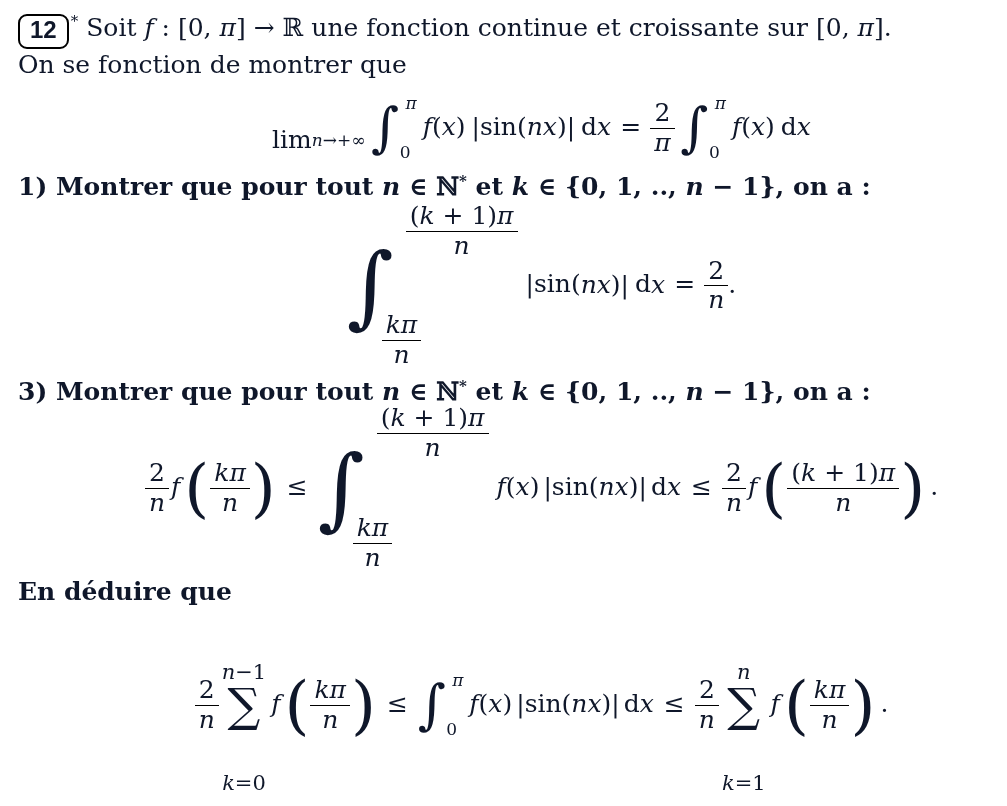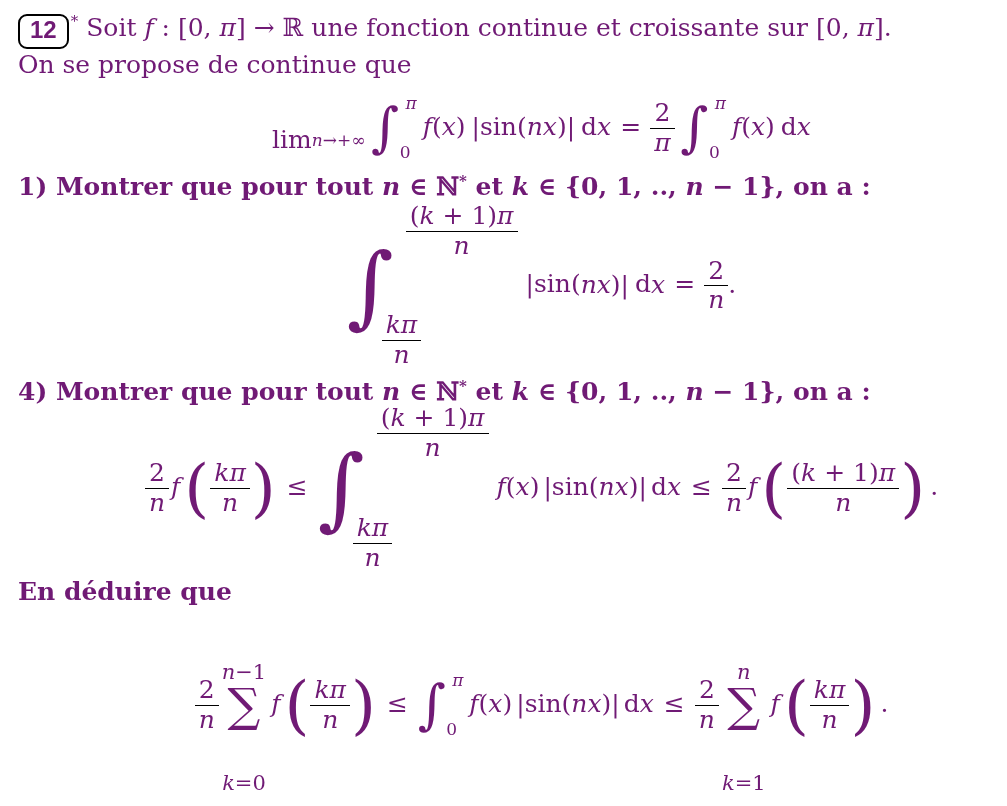--- a/index.html
+++ b/index.html
@@ -1,19 +1,19 @@
 <!DOCTYPE html>
 <html><head>
 <meta charset="utf-8">
 <style>
   * { margin:0; padding:0; box-sizing:border-box; }
   html,body { background:#ffffff; }
   .page {
     position:relative; width:1007px; height:806px; overflow:hidden;
-    background:#ffffff; color:#701a75;
+    background:#ffffff; color:#0f172a;
     font-family:"DejaVu Serif","Liberation Serif",serif;
     font-size:25px; line-height:1.3;
     padding:12px 10px 0 18px;
   }
   .it { font-style:italic; }
   .rm { font-style:normal; }
   .line { white-space:nowrap; }
   .q { margin-top:10px;font-weight:bold; }
 
   
@@ -72,21 +72,21 @@
   .eq { margin:0 9px; } .le { margin:0 10px; }
   .fvar { margin:0 3px 0 2px; }
 </style>
 </head>
 <body>
 
 <div class="page">
 
   <div class="line"><span class="exnum">12</span><span class="star rm">*</span><span class="rm m6">Soit </span><span class="it">f</span><span class="rm"> : [0, </span><span class="it">π</span><span class="rm">] → </span><span class="rm">ℝ</span><span class="rm"> une fonction continue et croissante sur [0, </span><span class="it">π</span><span class="rm">].</span></div>
 
-  <div class="line">On se propose de continue que</div>
+  <div class="line">On se fonction de montrer que</div>
 
   <div class="disp disp1"><span class="lim">
         <span class="rm">lim</span>
         <span class="sub"><span class="it">n</span><span class="rm">→+∞</span></span>
       </span><span class="ints">
         <span class="iglyph">∫</span>
         <span class="ilims">
           <span class="it isup">π</span>
           <span class="rm isub">0</span>
         </span>
@@ -107,21 +107,21 @@
             <span class="num"><span class="rm">(</span><span class="it">k</span><span class="rm"> + 1)</span><span class="it">π</span></span>
             <span class="den it">n</span>
           </span>
           <span class="frac lfrac">
             <span class="num it">kπ</span>
             <span class="den it">n</span>
           </span>
         </span>
       </span><span class="rm m8">|sin(</span><span class="it">nx</span><span class="rm">)|</span><span class="rm m6">d</span><span class="it">x</span><span class="rm eq">=</span><span class="frac"><span class="num rm">2</span><span class="den it">n</span></span><span class="rm">.</span></div>
 
-  <div class="line q"><span class="rm">4) Montrer que pour tout </span><span class="it">n</span><span class="rm"> ∈ </span><span class="rm">ℕ</span><sup class="ssup rm">*</sup><span class="rm"> et </span><span class="it">k</span><span class="rm"> ∈ {0, 1, .., </span><span class="it">n</span><span class="rm"> − 1}, on a :</span></div>
+  <div class="line q"><span class="rm">3) Montrer que pour tout </span><span class="it">n</span><span class="rm"> ∈ </span><span class="rm">ℕ</span><sup class="ssup rm">*</sup><span class="rm"> et </span><span class="it">k</span><span class="rm"> ∈ {0, 1, .., </span><span class="it">n</span><span class="rm"> − 1}, on a :</span></div>
 
   <div class="disp disp3"><span class="frac"><span class="num rm">2</span><span class="den it">n</span></span><span class="it fvar">f</span><span class="bp">(</span><span class="frac"><span class="num it">kπ</span><span class="den it">n</span></span><span class="bp">)</span><span class="rm le">≤</span><span class="bigint">
         <span class="iglyph">∫</span>
         <span class="blims">
           <span class="frac ufrac">
             <span class="num"><span class="rm">(</span><span class="it">k</span><span class="rm"> + 1)</span><span class="it">π</span></span>
             <span class="den it">n</span>
           </span>
           <span class="frac lfrac">
             <span class="num it">kπ</span>

